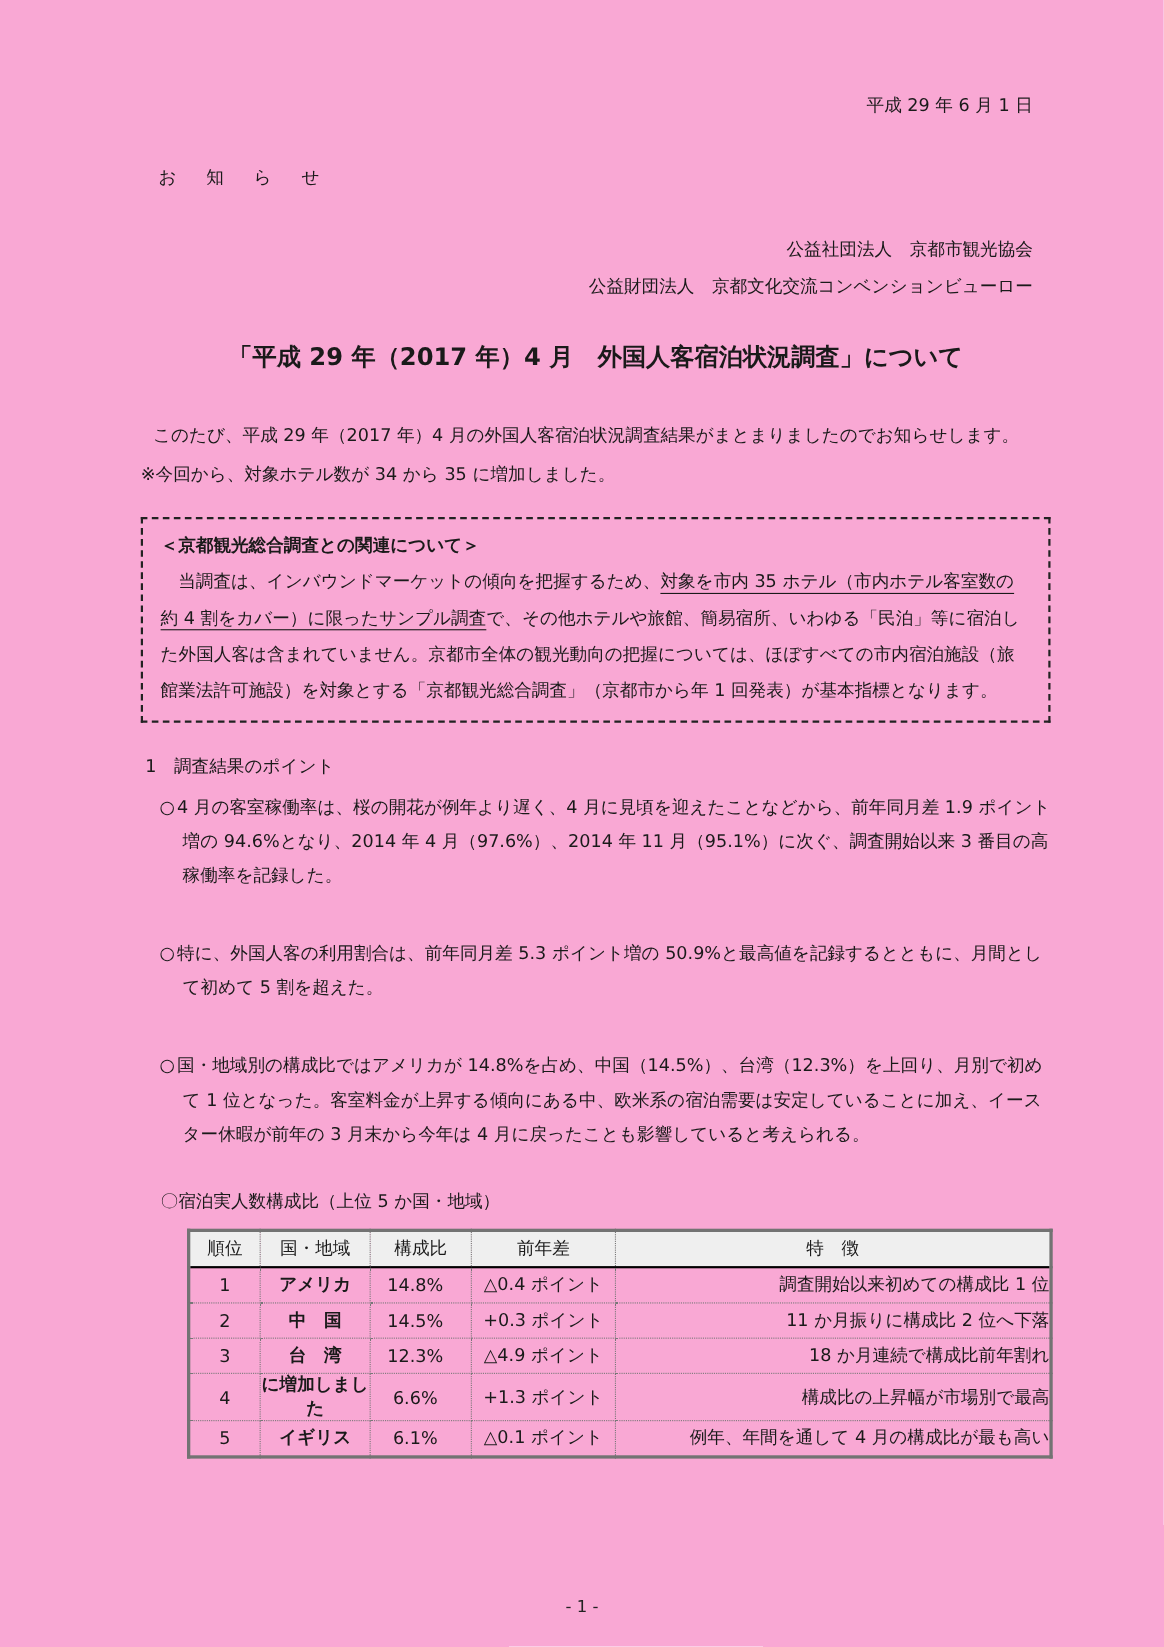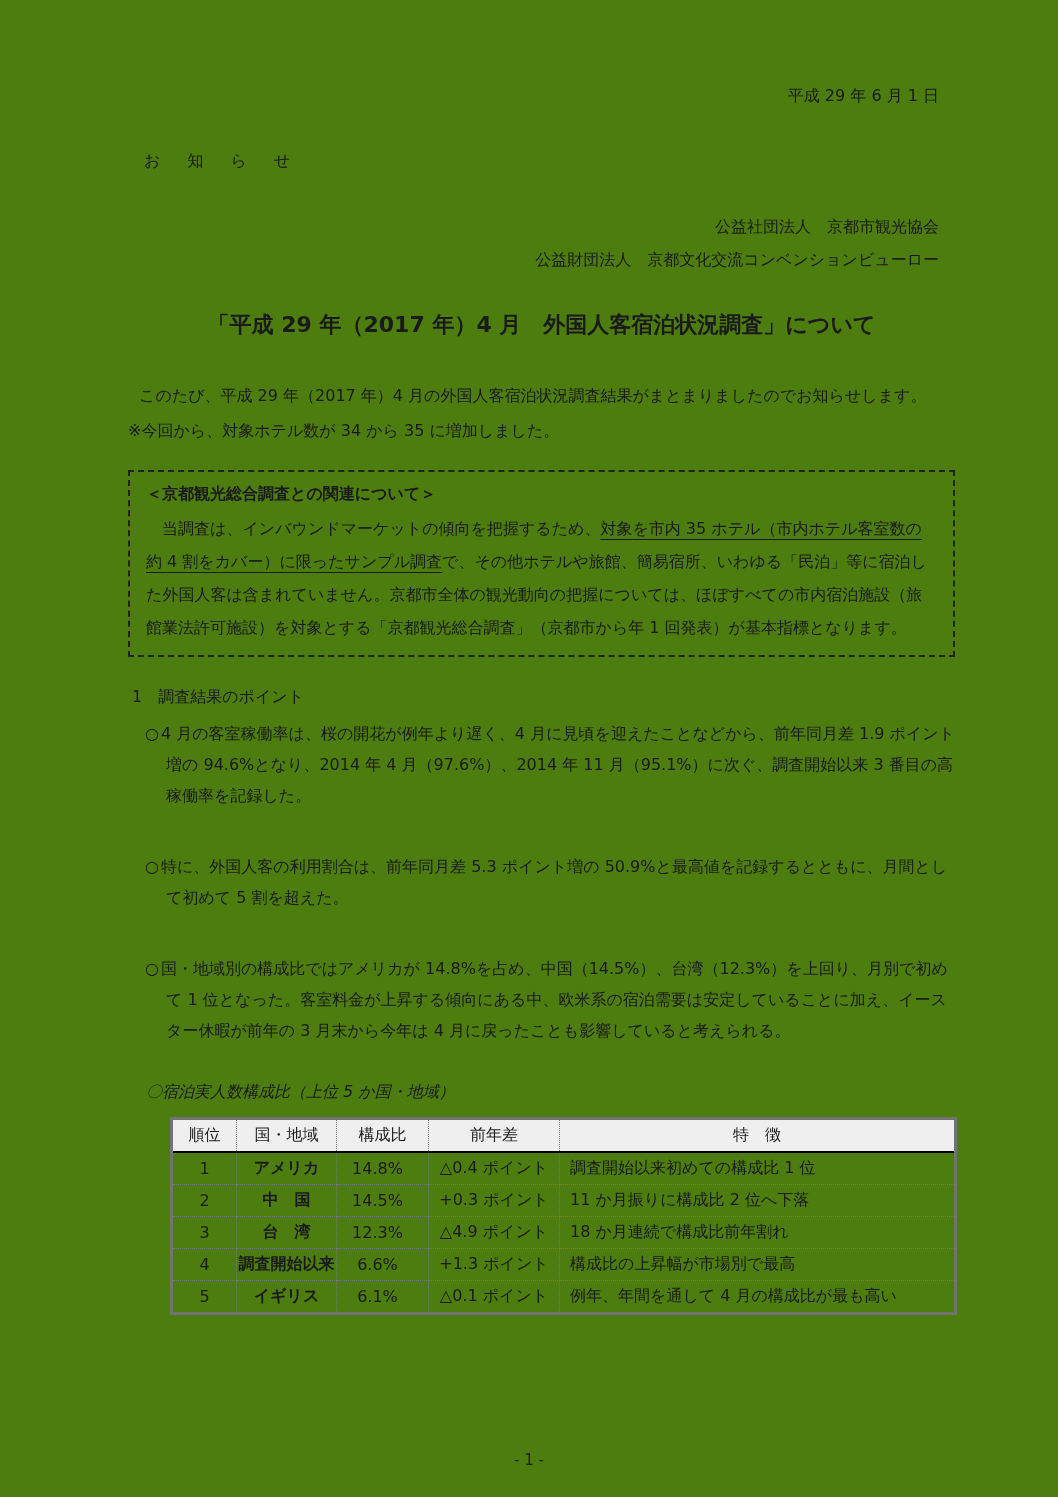--- a/index.html
+++ b/index.html
@@ -5,21 +5,21 @@
   html, body {
     margin: 0;
     padding: 0;
     background: #ffffff;
   }
   .page {
     position: relative;
     width: 1058px;
     height: 1497px;
     box-sizing: border-box;
-    background: #4d7c0f;
+    background: #f9a8d4;
     color: #1a1a1a;
     font-family: "DejaVu Sans", "Liberation Sans", sans-serif;
     font-size: 16px;
     padding: 0 103px 0 128px;
     overflow: hidden;
     line-break: strict;
     overflow-wrap: break-word;
   }
   .date-line {
     padding-top: 86px;
@@ -49,21 +49,20 @@
   }
   .intro .line1 { text-indent: 11px; }
   .relation-box {
     margin-top: 22px;
     border: 2px dashed #222222;
     padding: 7px 16px 11px 16px;
     line-height: 33px;
   }
   .relation-box .box-heading {
     font-weight: 700;
-    font-family: Liberation Mono, monospace;
   }
   .relation-box .box-body {
     margin: 0;
   }
   .underlined {
     text-decoration: underline;
     text-underline-offset: 5px;
   }
   .section-heading {
     margin-top: 30px;
@@ -76,21 +75,20 @@
     text-indent: -21px;
     margin-top: 10px;
   }
   .bullet + .bullet {
     margin-top: 40px;
   }
   .bullet-marker { margin-right: 2px; }
   .table-label {
     margin-top: 36px;
     margin-left: 18px;
-    font-style: italic;
   }
   table.rank-table {
     margin-top: 14px;
     margin-left: 42px;
     width: 787px;
     border-collapse: collapse;
     border: 3px solid #737373;
     font-size: 16px;
     table-layout: fixed;
   }
@@ -103,21 +101,21 @@
   }
   .rank-table thead th {
     background: #efefef;
     border-bottom: 2px solid #000000;
     text-align: center;
   }
   .rank-table .c-rank    { text-align: center; }
   .rank-table .c-country { text-align: center; font-weight: bold; }
   .rank-table .c-share   { text-align: center; padding-right: 10px; }
   .rank-table .c-yoy     { text-align: center; }
-  .rank-table .c-feature { text-align: left; padding-left: 10px; }
+  .rank-table .c-feature { text-align: right; padding-left: 10px; }
   .page-number {
     position: absolute;
     left: 0;
     right: 0;
     bottom: 28px;
     text-align: center;
     font-size: 15px;
     color: #222222;
   }
 </style>
@@ -191,21 +189,21 @@
       </tr>
       <tr>
         <td class="c-rank">3</td>
         <td class="c-country">台　湾</td>
         <td class="c-share">12.3%</td>
         <td class="c-yoy">△4.9 ポイント</td>
         <td class="c-feature">18 か月連続で構成比前年割れ</td>
       </tr>
       <tr>
         <td class="c-rank">4</td>
-        <td class="c-country">調査開始以来</td>
+        <td class="c-country">に増加しました</td>
         <td class="c-share">6.6%</td>
         <td class="c-yoy">+1.3 ポイント</td>
         <td class="c-feature">構成比の上昇幅が市場別で最高</td>
       </tr>
       <tr>
         <td class="c-rank">5</td>
         <td class="c-country">イギリス</td>
         <td class="c-share">6.1%</td>
         <td class="c-yoy">△0.1 ポイント</td>
         <td class="c-feature">例年、年間を通して 4 月の構成比が最も高い</td>

